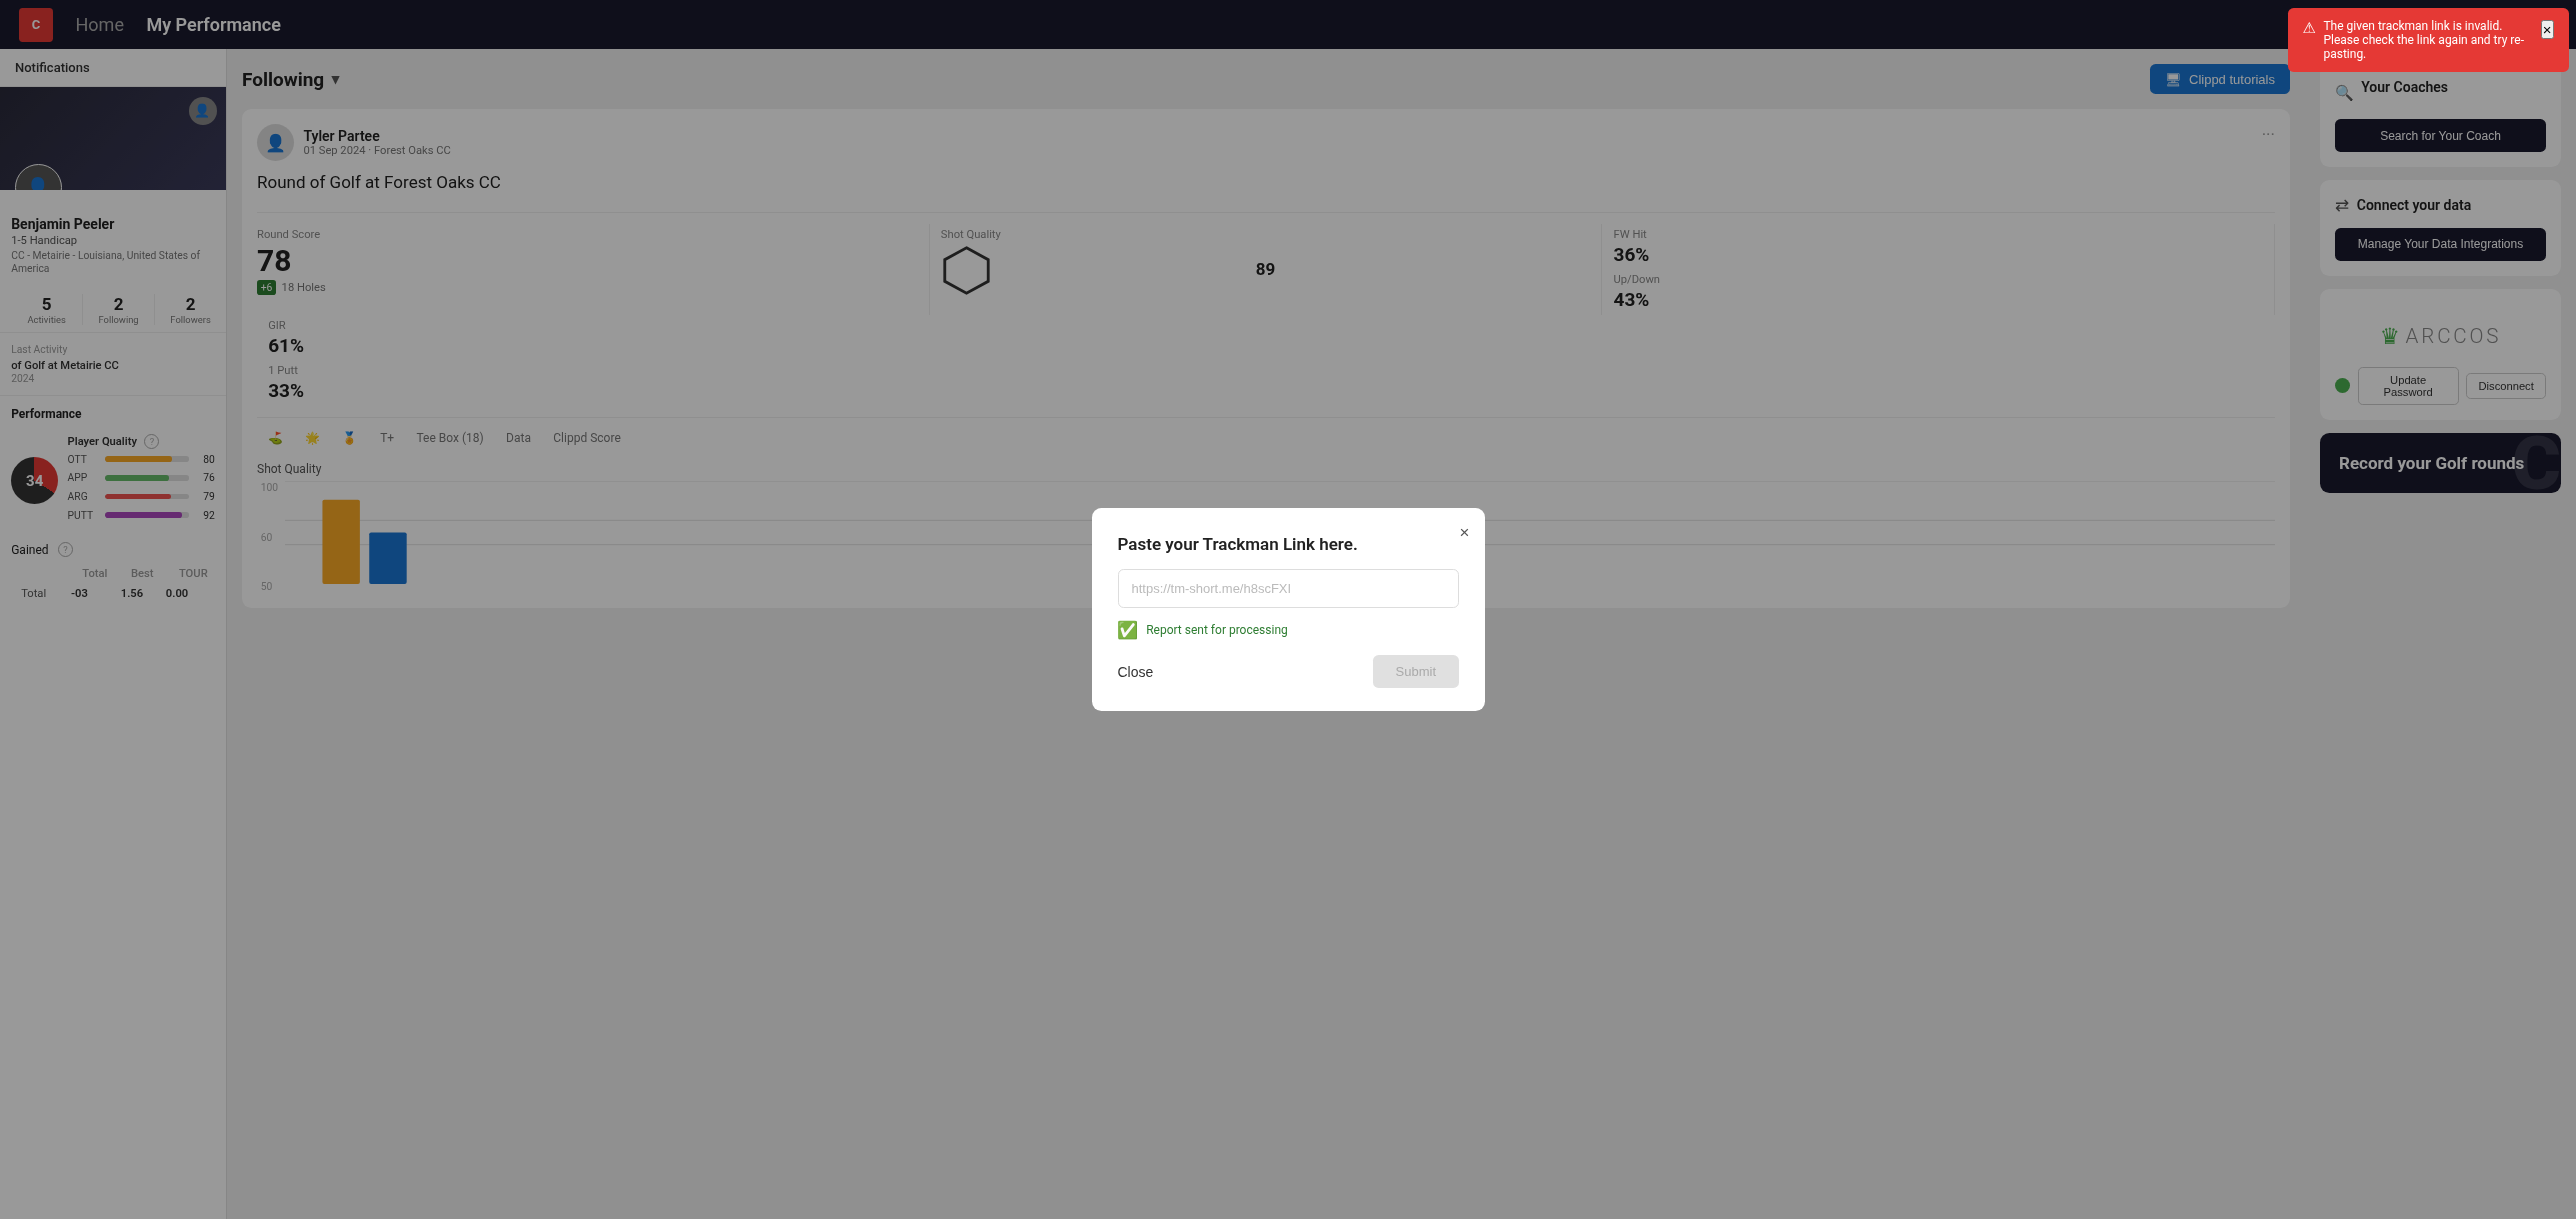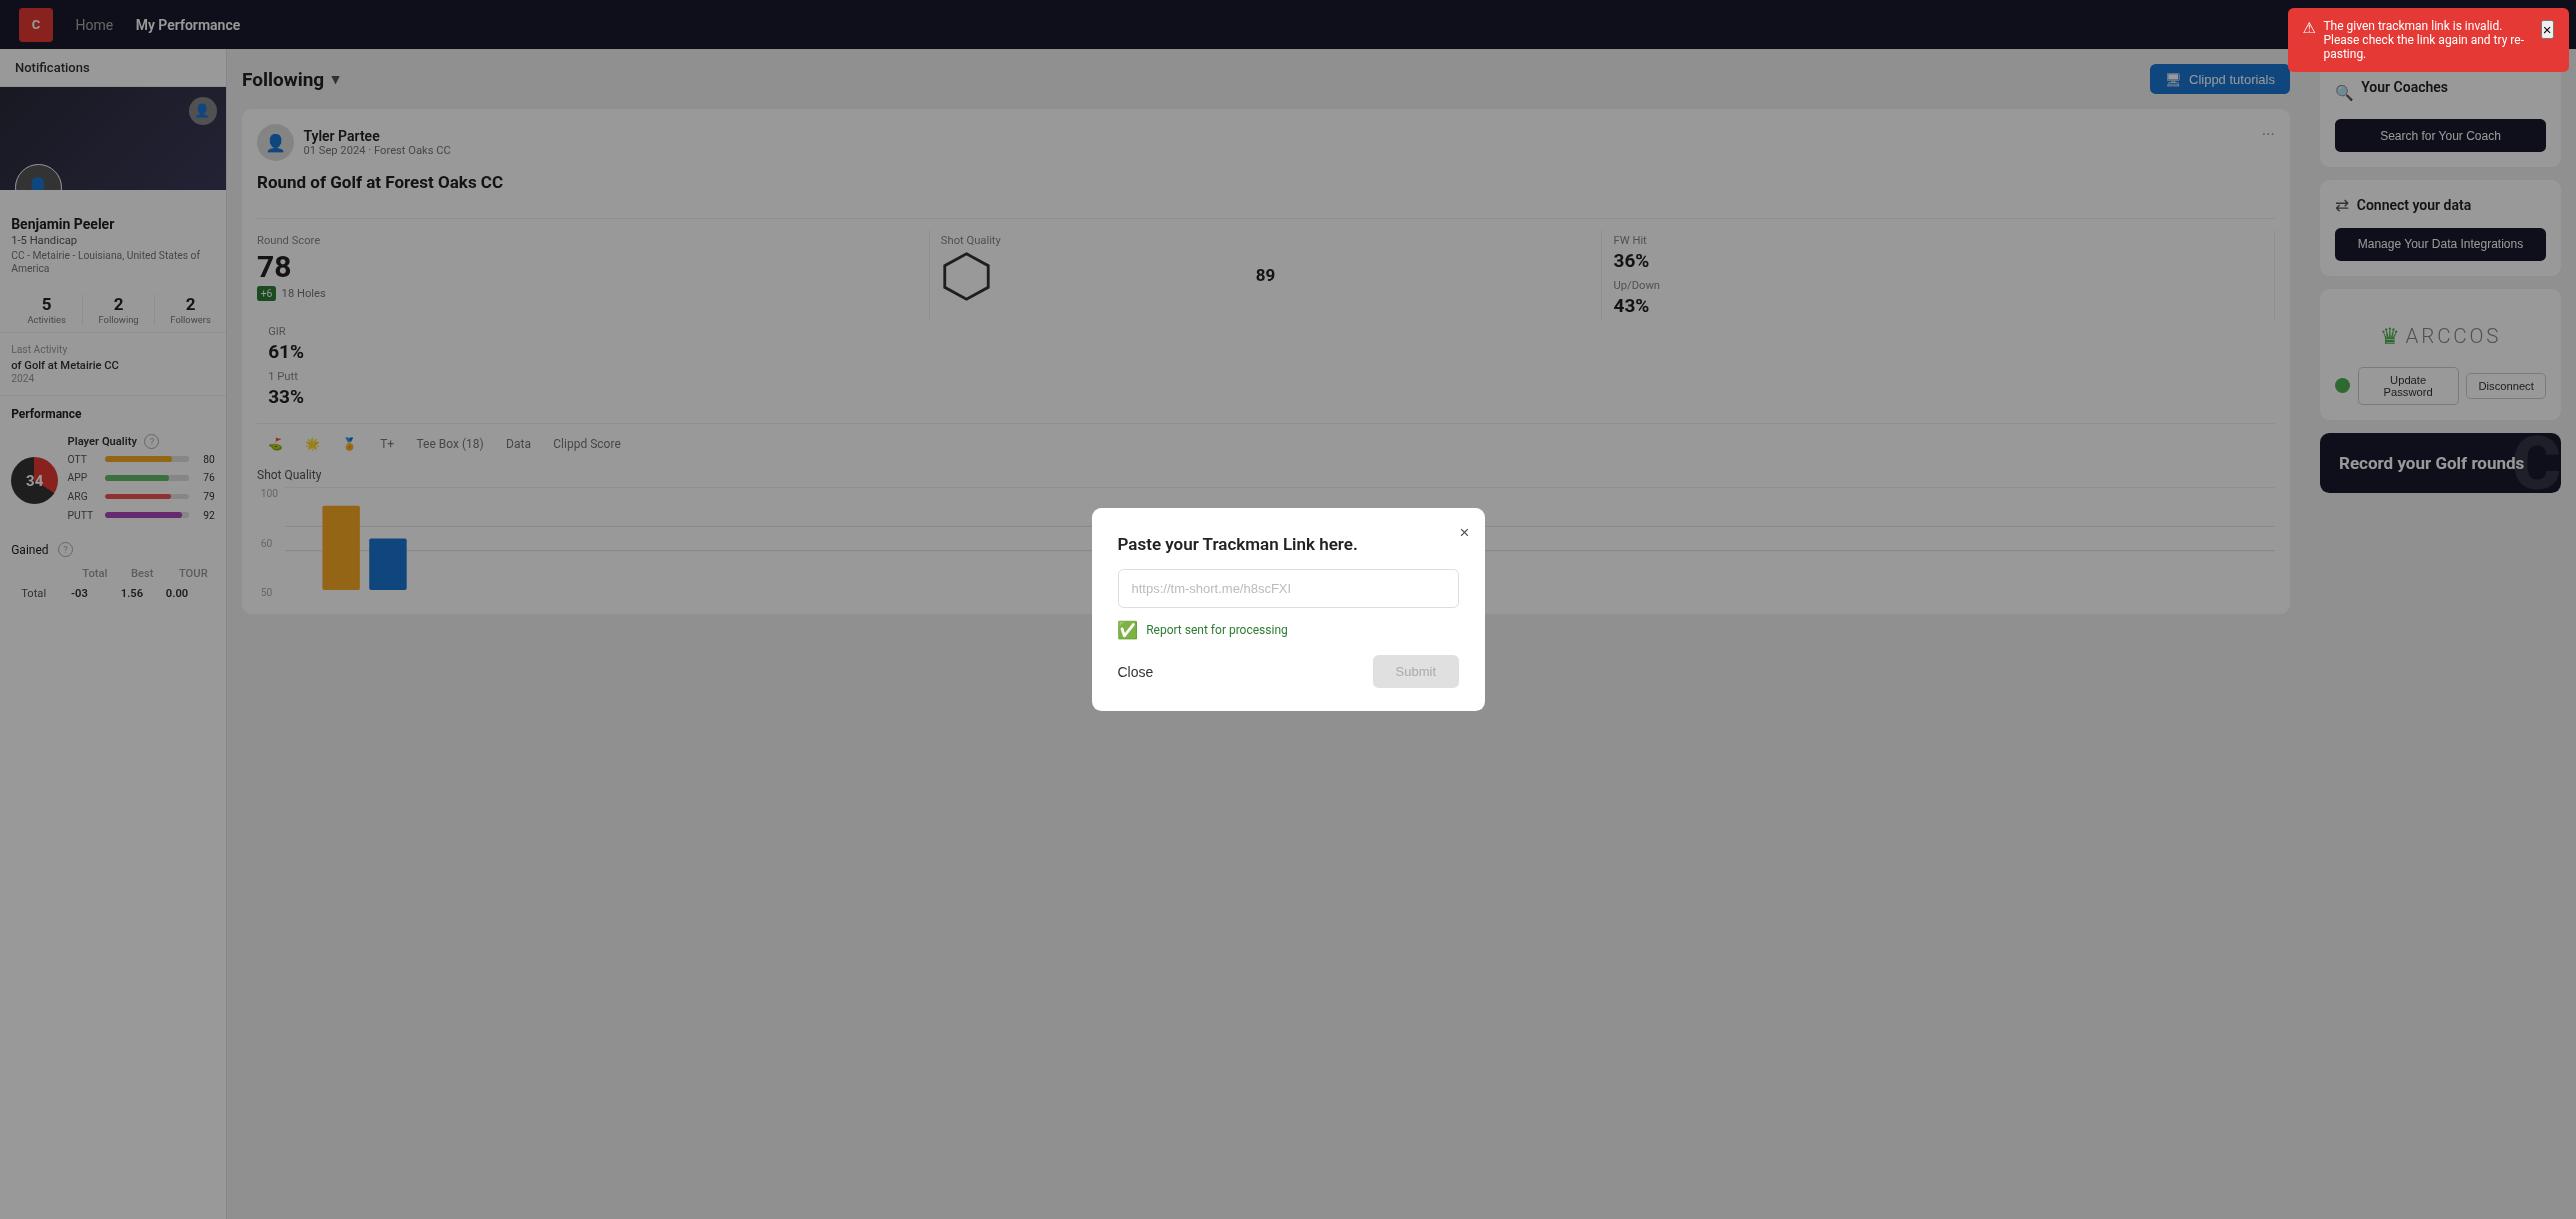--- a/index.html
+++ b/index.html
@@ -5,21 +5,21 @@
     * { box-sizing: border-box; margin: 0; padding: 0; }
     body { font-family: -apple-system, BlinkMacSystemFont, 'Segoe UI', Roboto, sans-serif; background: #f0f0f0; overflow: hidden; }
 
     
     .top-nav {
       display: flex; align-items: center; background: #1a1a2e; color: #fff;
       height: 49px; padding: 0 19px; position: relative; z-index: 100;
     }
     .nav-logo { width: 34px; height: 34px; background: #e53935; border-radius: 3.7px; display: flex; align-items: center; justify-content: center; margin-right: 22.5px; font-weight: bold; font-size: 13px; color: #fff; flex-shrink: 0; }
     .nav-links { display: flex; gap: 22.5px; }
-    .nav-link { color: #aaa; font-size: 14px; cursor: pointer; text-decoration: none; }
+    .nav-link { color: #aaa; font-size: 18px; cursor: pointer; text-decoration: none; }
     .nav-link.active { color: #fff; font-weight: 600; }
     .nav-spacer { flex: 1; }
     .nav-icons { display: flex; align-items: center; gap: 17px; }
     .nav-icon-btn { width: 30px; height: 30px; display: flex; align-items: center; justify-content: center; cursor: pointer; color: #ccc; font-size: 17px; border-radius: 50%; }
     .nav-user { display: flex; align-items: center; gap: 5.6px; cursor: pointer; color: #ccc; font-size: 13px; }
     .nav-user-avatar { width: 26px; height: 26px; border-radius: 50%; background: #555; display: flex; align-items: center; justify-content: center; font-size: 11.2px; }
     .nav-add { display: flex; align-items: center; gap: 3.7px; background: #2a2a4a; border-radius: 19px; padding: 3.7px 9.4px; cursor: pointer; color: #ccc; font-size: 12px; }
 
     
     .error-toast {
@@ -89,21 +89,21 @@
     .clippd-tutorials-btn { display: flex; align-items: center; gap: 7.5px; background: #1976d2; color: #fff; border: none; border-radius: 5.6px; padding: 7.5px 15px; font-size: 13px; cursor: pointer; font-weight: 500; }
 
     
     .feed-card { background: #fff; border-radius: 9.4px; padding: 15px; margin-bottom: 15px; }
     .feed-card-header { display: flex; align-items: flex-start; justify-content: space-between; margin-bottom: 11.2px; }
     .feed-user { display: flex; align-items: center; gap: 9.4px; }
     .feed-avatar { width: 37px; height: 37px; border-radius: 50%; background: #ddd; display: flex; align-items: center; justify-content: center; color: #999; font-size: 17px; }
     .feed-user-name { font-size: 14px; font-weight: 600; color: #222; }
     .feed-user-meta { font-size: 11.2px; color: #777; }
     .feed-more { color: #999; font-size: 17px; cursor: pointer; }
-    .feed-title { font-size: 17px; font-weight: 700; color: #222; margin-bottom: 26px; }
+    .feed-title { font-size: 17px; font-weight: 400; color: #222; margin-bottom: 20px; }
 
     
     .stats-grid { display: grid; grid-template-columns: 1fr 1fr 1fr; gap: 0; border-top: 0.9px solid #eee; padding-top: 11.2px; }
     .stat-item { padding: 3.7px 11.2px; border-right: 0.9px solid #eee; }
     .stat-item:first-child { padding-left: 0; }
     .stat-item:last-child { border-right: none; }
     .stat-label { font-size: 11.2px; color: #888; margin-bottom: 1.9px; }
     .stat-value-big { font-size: 30px; font-weight: 700; color: #222; }
     .stat-sub { display: flex; align-items: center; gap: 5.6px; margin-top: 1.9px; }
     .stat-badge { background: #2e7d32; color: #fff; font-size: 10.3px; border-radius: 2.8px; padding: 0.9px 3.7px; }

